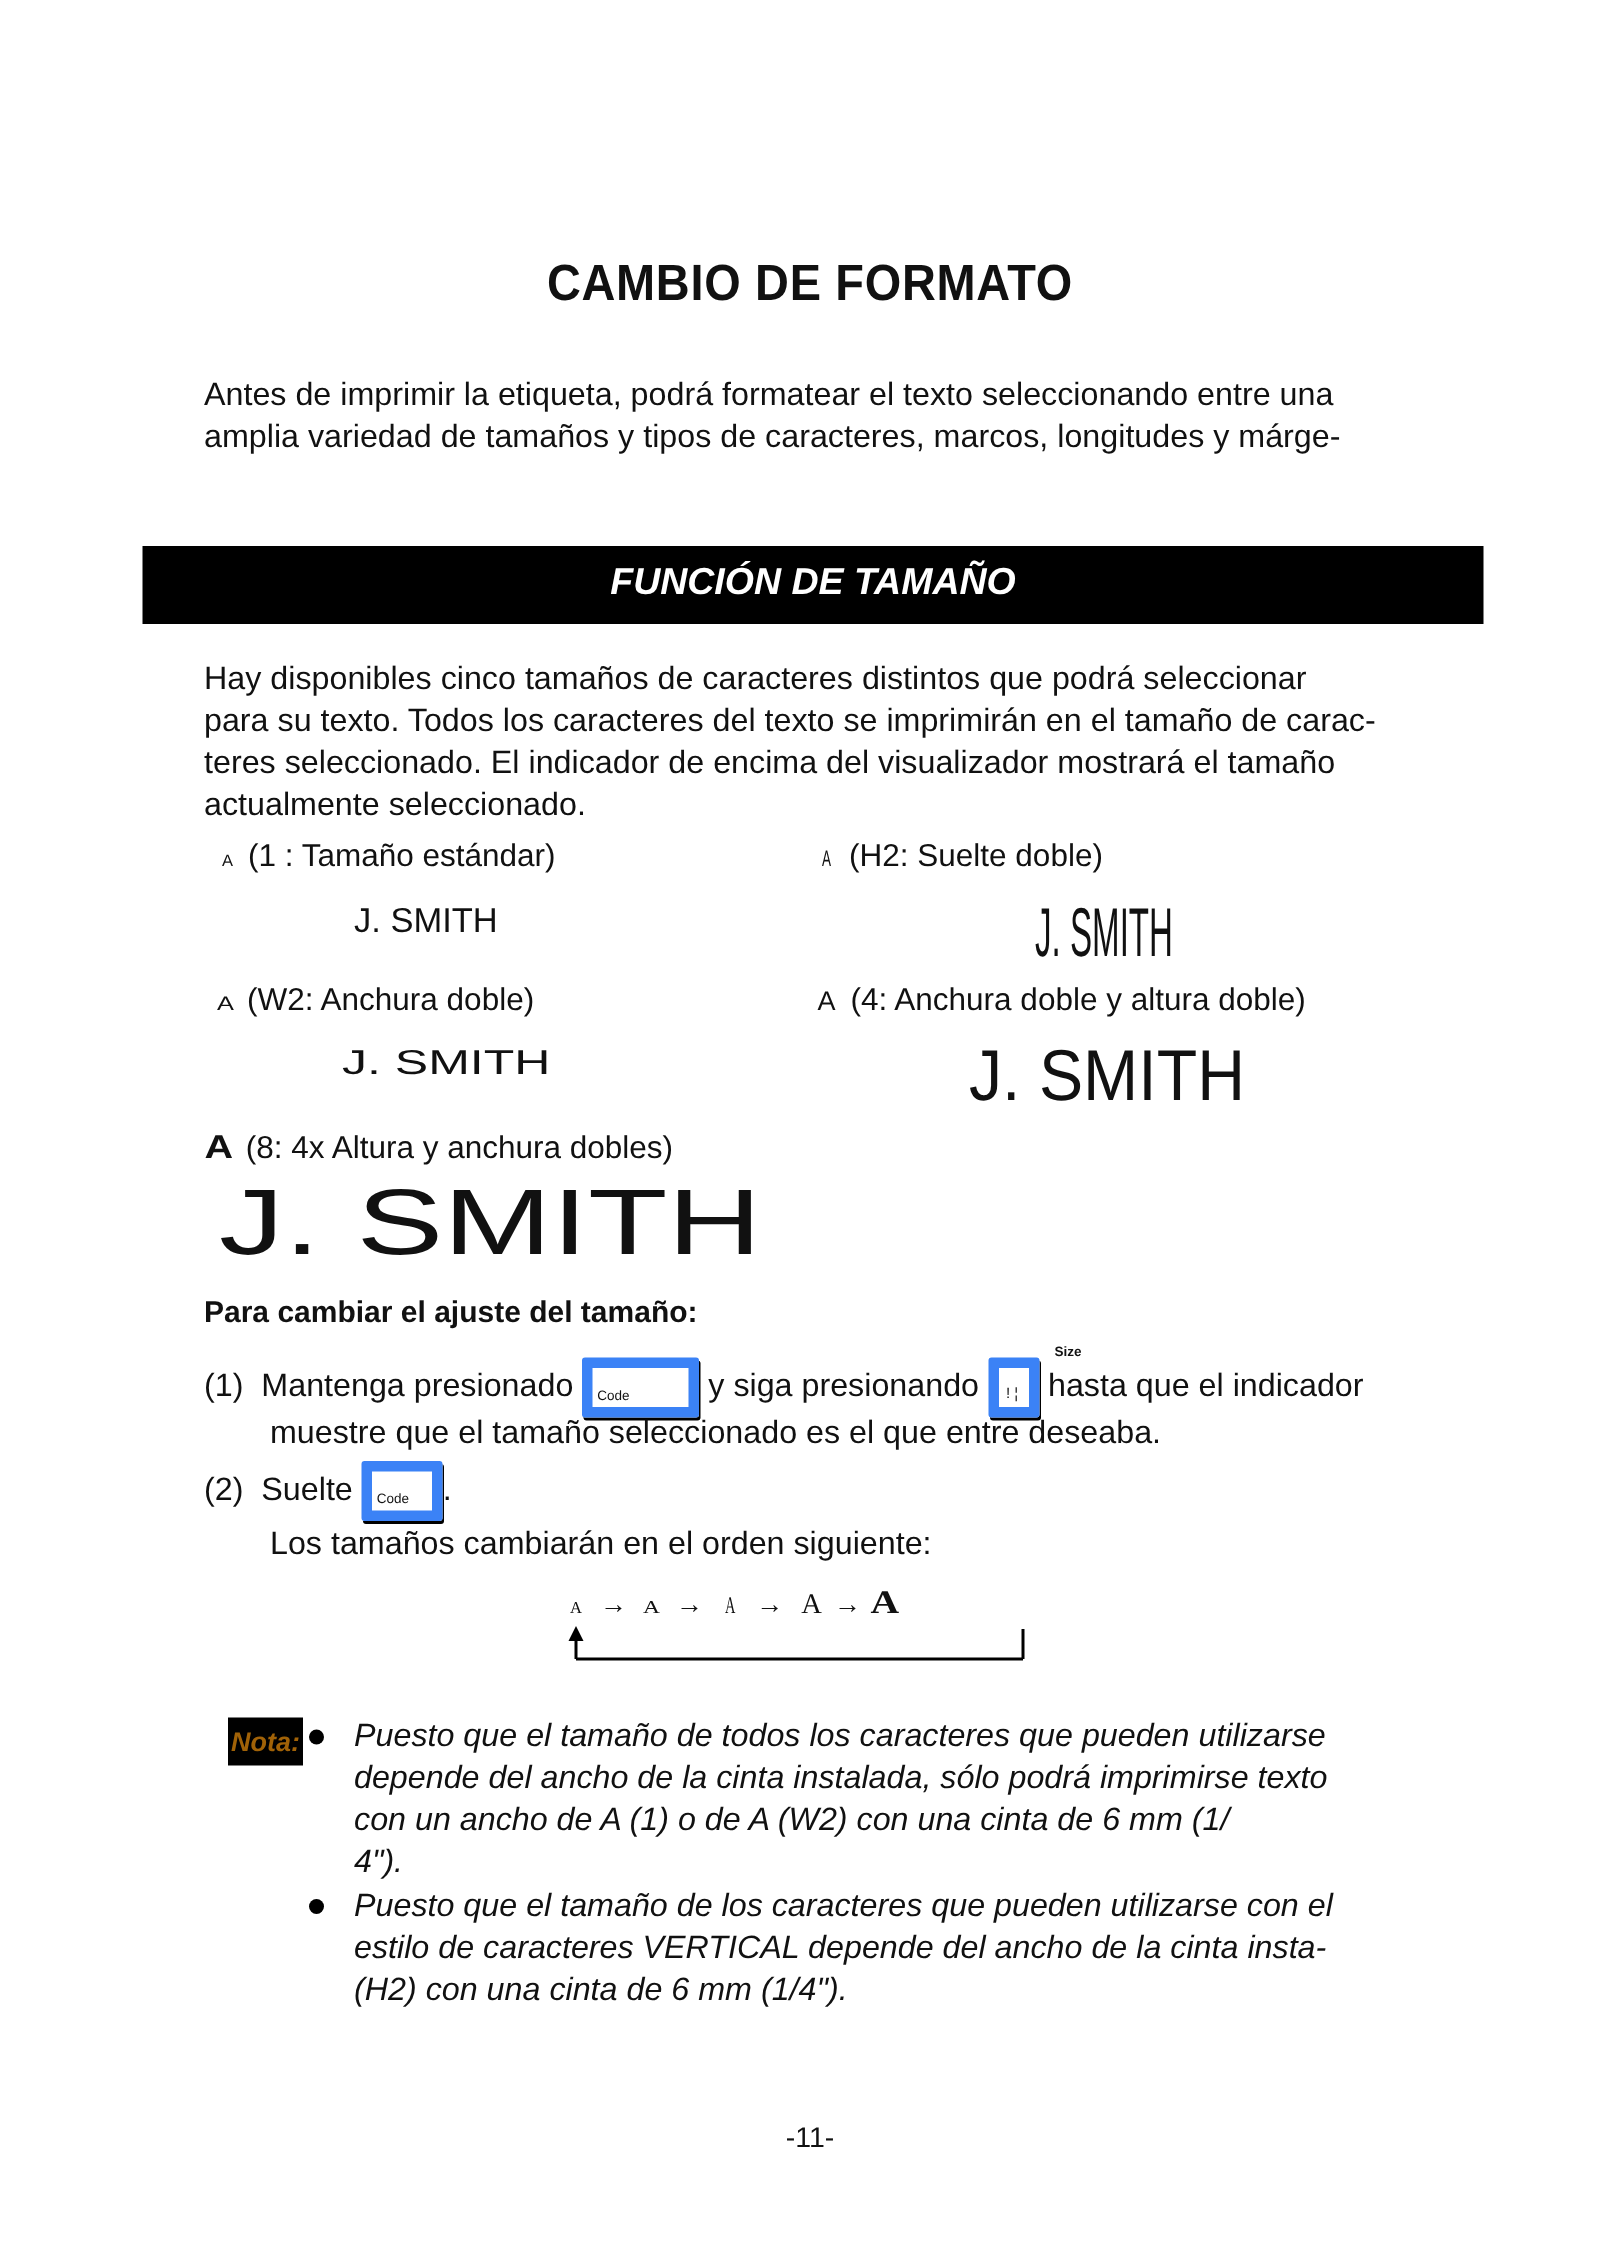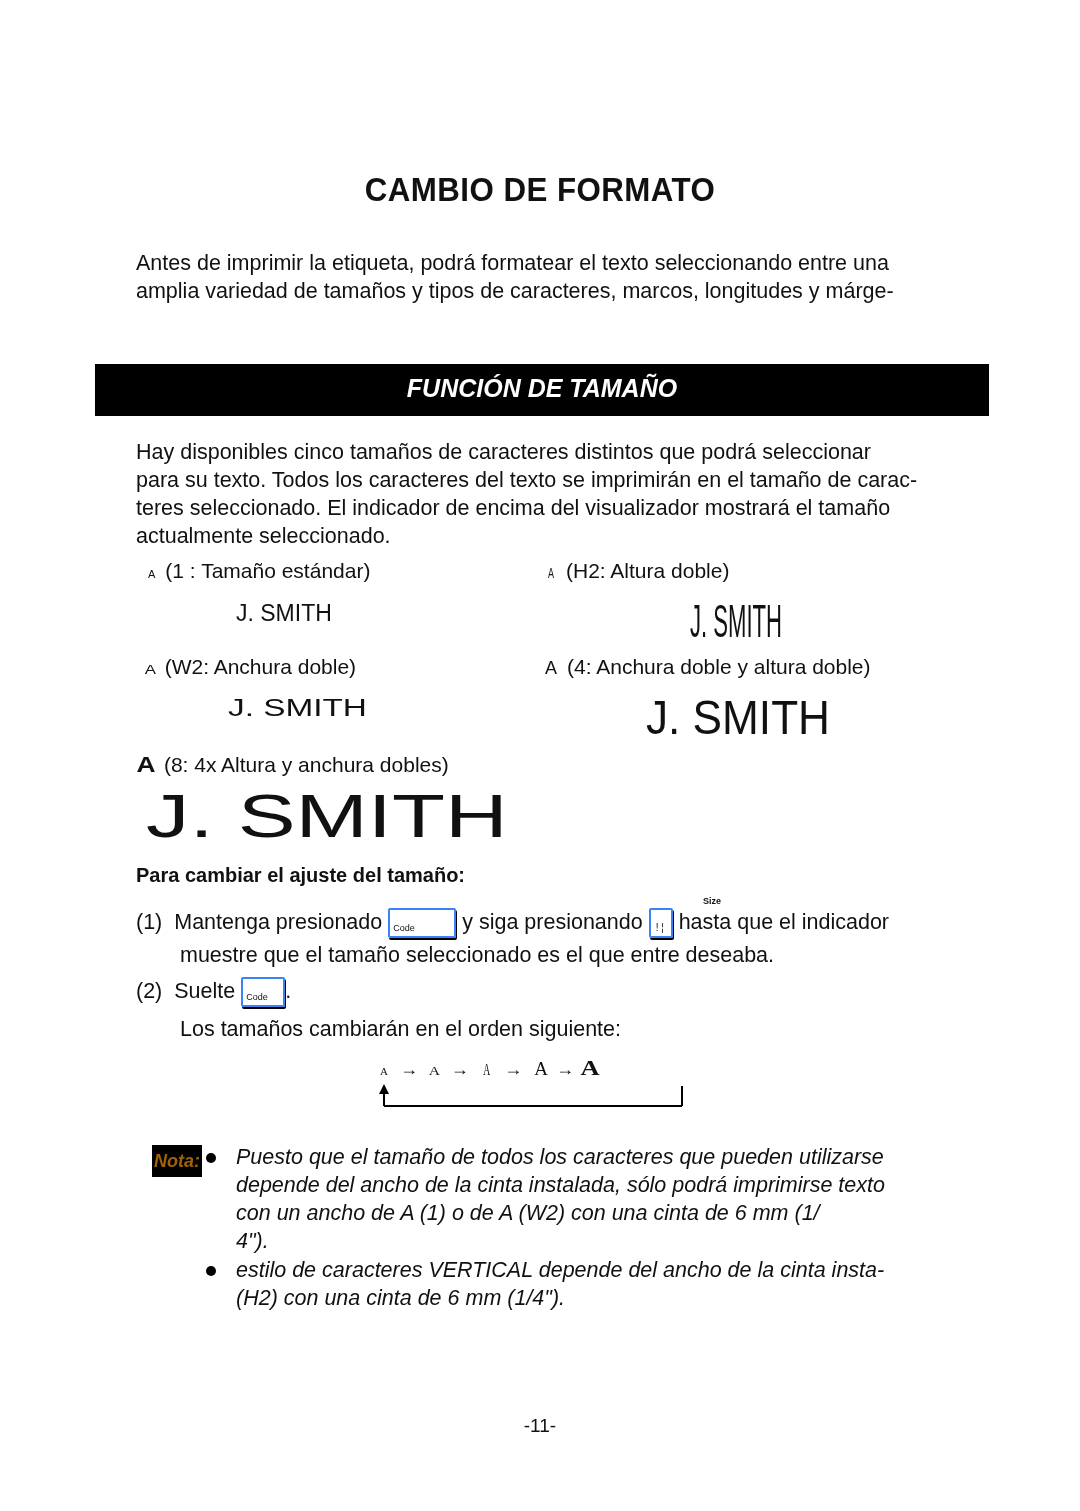--- a/index.html
+++ b/index.html
@@ -15,21 +15,21 @@
                  font-size: 25px; font-style: italic; font-weight: bold; }
   .lbl { font-size: 21px; line-height: 26px; white-space: nowrap; }
   .glyph { display: inline-block; font-family: "Liberation Sans", sans-serif; margin-right: 10px; }
   .g-std { font-size: 11px; }
   .g-h2 { font-size: 15px; transform: scaleX(0.6); display: inline-block; }
   .g-w2 { font-size: 13px; transform: scaleX(1.3); display: inline-block; }
   .g-4 { font-size: 18px; }
   .g-8 { font-size: 22px; font-weight: bold; transform: scaleX(1.2); display:inline-block; }
   .smith { font-family: "Liberation Sans", sans-serif; font-weight: bold; white-space: nowrap; transform-origin: left top; }
   .step { font-size: 21.5px; line-height: 34px; white-space: nowrap; }
-  .key { display: inline-block; border: 2px solid #3b82f6; border-radius: 2px; vertical-align: middle;
+  .key { display: inline-block; border: 7px solid #3b82f6; border-radius: 2px; vertical-align: middle;
          position: relative; box-shadow: 1px 2px 0 #000; }
   .key small { position: absolute; left: 3px; top: 1px; font-size: 9px; font-family: "Liberation Sans", sans-serif; }
   .note-badge { left: 152px; top: 1145px; width: 50px; height: 32px; background: #000; color: #a16207;
                 font-style: italic; font-weight: bold; font-size: 18px; text-align: center; line-height: 32px; }
   .note-list { left: 236px; width: 720px; font-size: 21.5px; line-height: 28px; font-style: italic; }
   .bullet { position: absolute; left: -30px; top: 10px; width: 10px; height: 10px; border-radius: 50%; background: #000; }
   .pageno { left: 0; width: 1080px; top: 1415px; text-align: center; font-family: "Liberation Sans", sans-serif; font-size: 19px; }
   .seq { left: 380px; top: 1055px; font-family: Liberation Serif, serif; white-space: nowrap; }
   .seq span { display: inline-block; vertical-align: baseline; }
 </style>
@@ -53,21 +53,21 @@
   <span>teres seleccionado. El indicador de encima del visualizador mostrará el tamaño</span>
   <span style="text-align:left">actualmente seleccionado.</span>
 </div>
 
 <div class="abs lbl" style="left:148px; top:558px;">
   <span class="glyph g-std">A</span><span>(1 : Tamaño estándar)</span>
 </div>
 <div class="abs smith" style="left:236px; top:600px; font-size:23px; font-weight:normal;">J. SMITH</div>
 
 <div class="abs lbl" style="left:546px; top:558px;">
-  <span class="glyph g-h2">A</span><span>(H2: Altura doble)</span>
+  <span class="glyph g-h2">A</span><span>(H2: Suelte doble)</span>
 </div>
 <div class="abs smith" style="left:690px; top:594px; font-size:46px; font-weight:normal; transform:scaleX(0.48);">J. SMITH</div>
 
 <div class="abs lbl" style="left:146px; top:654px;">
   <span class="glyph g-w2">A</span><span>(W2: Anchura doble)</span>
 </div>
 <div class="abs smith" style="left:228px; top:695px; font-size:23px; font-weight:normal; transform:scaleX(1.45);">J. SMITH</div>
 
 <div class="abs lbl" style="left:545px; top:654px;">
   <span class="glyph g-4">A</span><span>(4: Anchura doble y altura doble)</span>
@@ -123,17 +123,18 @@
 <div class="abs note-list" style="top:1143px;">
   <div class="bullet"></div>
   <div>Puesto que el tamaño de todos los caracteres que pueden utilizarse</div>
   <div>depende del ancho de la cinta instalada, sólo podrá imprimirse texto</div>
   <div>con un ancho de  A  (1) o de  A  (W2) con una cinta de 6 mm (1/</div>
   <div>4").</div>
 </div>
 
 <div class="abs note-list" style="top:1256px;">
   <div class="bullet"></div>
+  <div>Puesto que el tamaño de los caracteres que pueden utilizarse con el</div>
   <div>estilo de caracteres VERTICAL depende del ancho de la cinta insta-</div>
   <div>(H2) con una cinta de 6 mm (1/4").</div>
 </div>
 
 <div class="abs pageno">-11-</div>
 
 </body></html>

